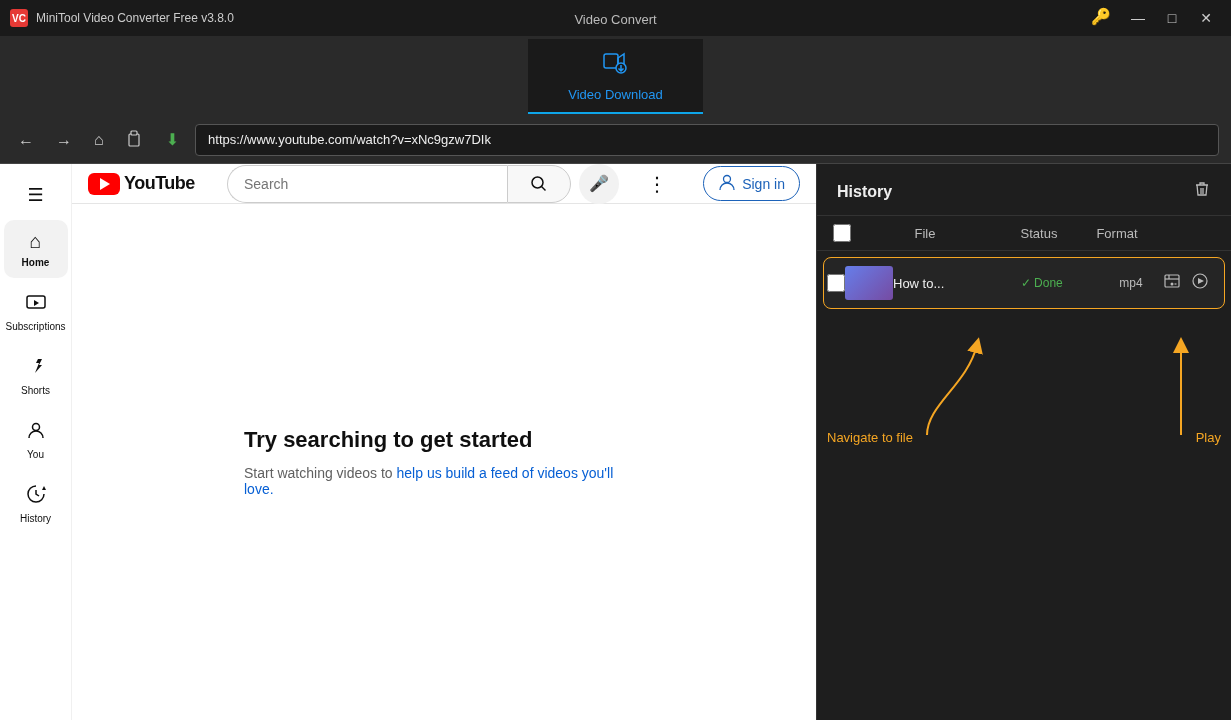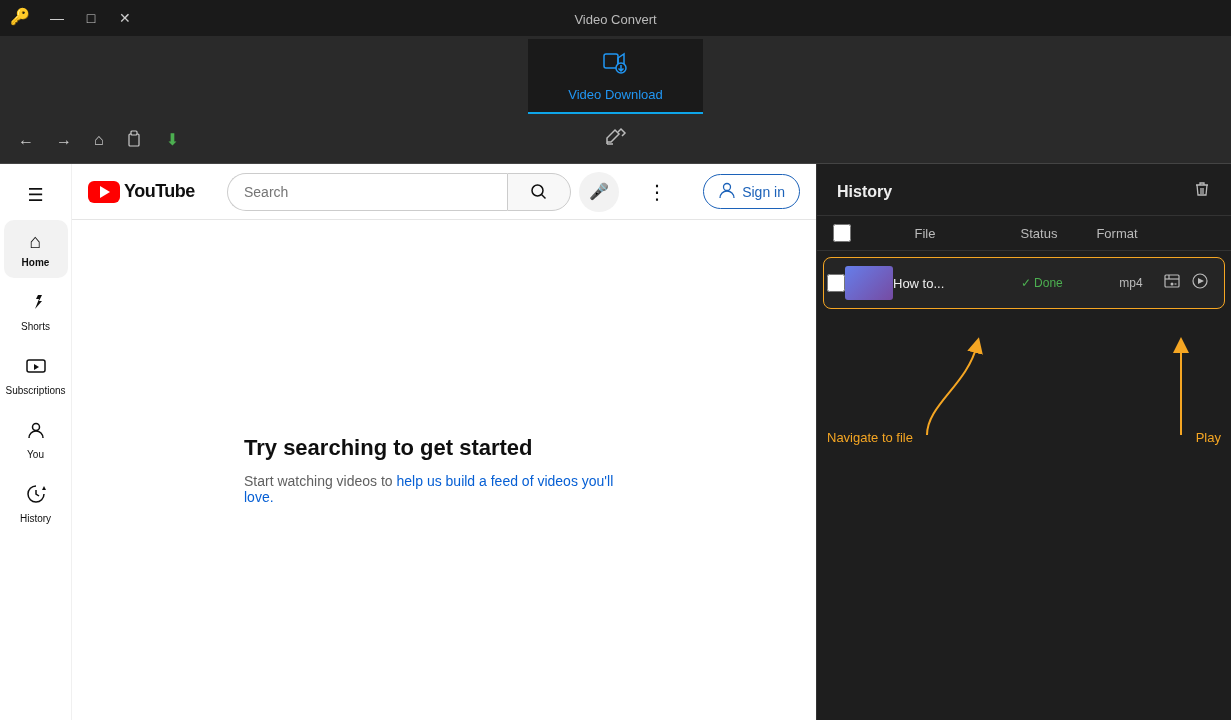--- a/index.html
+++ b/index.html
@@ -109,21 +109,21 @@
     }
     .yt-sidebar-item.active { background: #f2f2f2; font-weight: 600; }
     .yt-sidebar-icon { font-size: 20px; }
     .hamburger-icon { font-size: 18px; padding: 10px; cursor: pointer; color: #0f0f0f; }
 
     
     .yt-main { flex: 1; background: white; display: flex; flex-direction: column; }
 
     
     .yt-header {
-      height: 56px;
+      height: 40px;
       background: white;
       display: flex;
       align-items: center;
       padding: 0 16px;
       gap: 16px;
       border-bottom: 1px solid #e5e5e5;
     }
     .yt-logo { display: flex; align-items: center; gap: 4px; cursor: pointer; }
     .yt-logo-icon { width: 32px; height: 22px; background: #ff0000; border-radius: 6px; display: flex; align-items: center; justify-content: center; }
     .yt-logo-icon::after { content: ''; border-left: 10px solid white; border-top: 6px solid transparent; border-bottom: 6px solid transparent; margin-left: 2px; }
@@ -264,20 +264,24 @@
 
     
     .arrow-annotation {
       position: absolute;
     }
   </style>
 </head>
 <body>
 
 <div class="title-bar">
+  <div class="title-bar-left">
+    <div class="app-logo">VC</div>
+    <span class="title-bar-title">MiniTool Video Converter Free v3.8.0</span>
+  </div>
   <div class="title-bar-controls">
     <span style="color:#f5a623; margin-right: 8px; font-size:16px;">🔑</span>
     <button class="title-btn">—</button>
     <button class="title-btn">□</button>
     <button class="title-btn close">✕</button>
   </div>
 </div>
 
 <div class="nav-tabs">
   <div class="nav-tab">
@@ -317,48 +321,49 @@
   <button class="browser-btn">←</button>
   <button class="browser-btn">→</button>
   <button class="browser-btn">⌂</button>
   <button class="browser-btn">
     <svg width="18" height="18" viewBox="0 0 18 18" fill="none">
       <rect x="3" y="5" width="10" height="12" rx="1" stroke="#ccc" stroke-width="1.2" fill="none"></rect>
       <rect x="5" y="2" width="6" height="4" rx="1" stroke="#ccc" stroke-width="1.2" fill="#2a2a2a"></rect>
     </svg>
   </button>
   <button class="browser-btn green">⬇</button>
+  <input class="url-bar" type="text" value="https://www.youtube.com/watch?v=xNc9gzw7DIk" style="">
 </div>
 
 <div class="main-content">
 
   <div class="browser-panel">
 
     <div class="yt-sidebar">
       <div class="hamburger-icon">☰</div>
       <div class="yt-sidebar-item active">
         <span class="yt-sidebar-icon">⌂</span>
         <span>Home</span>
       </div>
       <div class="yt-sidebar-item">
         <span class="yt-sidebar-icon">
           <svg width="20" height="20" viewBox="0 0 20 20" fill="none">
-            <path d="M12 3l-2 4h3l-4 10 7-8H13l3-6H12z" fill="#0f0f0f"></path>
+            <rect x="1" y="4" width="18" height="12" rx="2" stroke="#0f0f0f" stroke-width="1.5" fill="none"></rect>
+            <path d="M8 8l5 3-5 3V8z" fill="#0f0f0f"></path>
           </svg>
         </span>
-        <span>Shorts</span>
+        <span>Subscriptions</span>
       </div>
       <div class="yt-sidebar-item">
         <span class="yt-sidebar-icon">
           <svg width="20" height="20" viewBox="0 0 20 20" fill="none">
-            <rect x="1" y="4" width="18" height="12" rx="2" stroke="#0f0f0f" stroke-width="1.5" fill="none"></rect>
-            <path d="M8 8l5 3-5 3V8z" fill="#0f0f0f"></path>
+            <path d="M12 3l-2 4h3l-4 10 7-8H13l3-6H12z" fill="#0f0f0f"></path>
           </svg>
         </span>
-        <span>Subscriptions</span>
+        <span>Shorts</span>
       </div>
       <div class="yt-sidebar-item">
         <span class="yt-sidebar-icon">
           <svg width="20" height="20" viewBox="0 0 20 20" fill="none">
             <circle cx="10" cy="7" r="3.5" stroke="#0f0f0f" stroke-width="1.5" fill="none"></circle>
             <path d="M3 18c0-3.866 3.134-7 7-7s7 3.134 7 7" stroke="#0f0f0f" stroke-width="1.5" fill="none"></path>
           </svg>
         </span>
         <span>You</span>
       </div>

